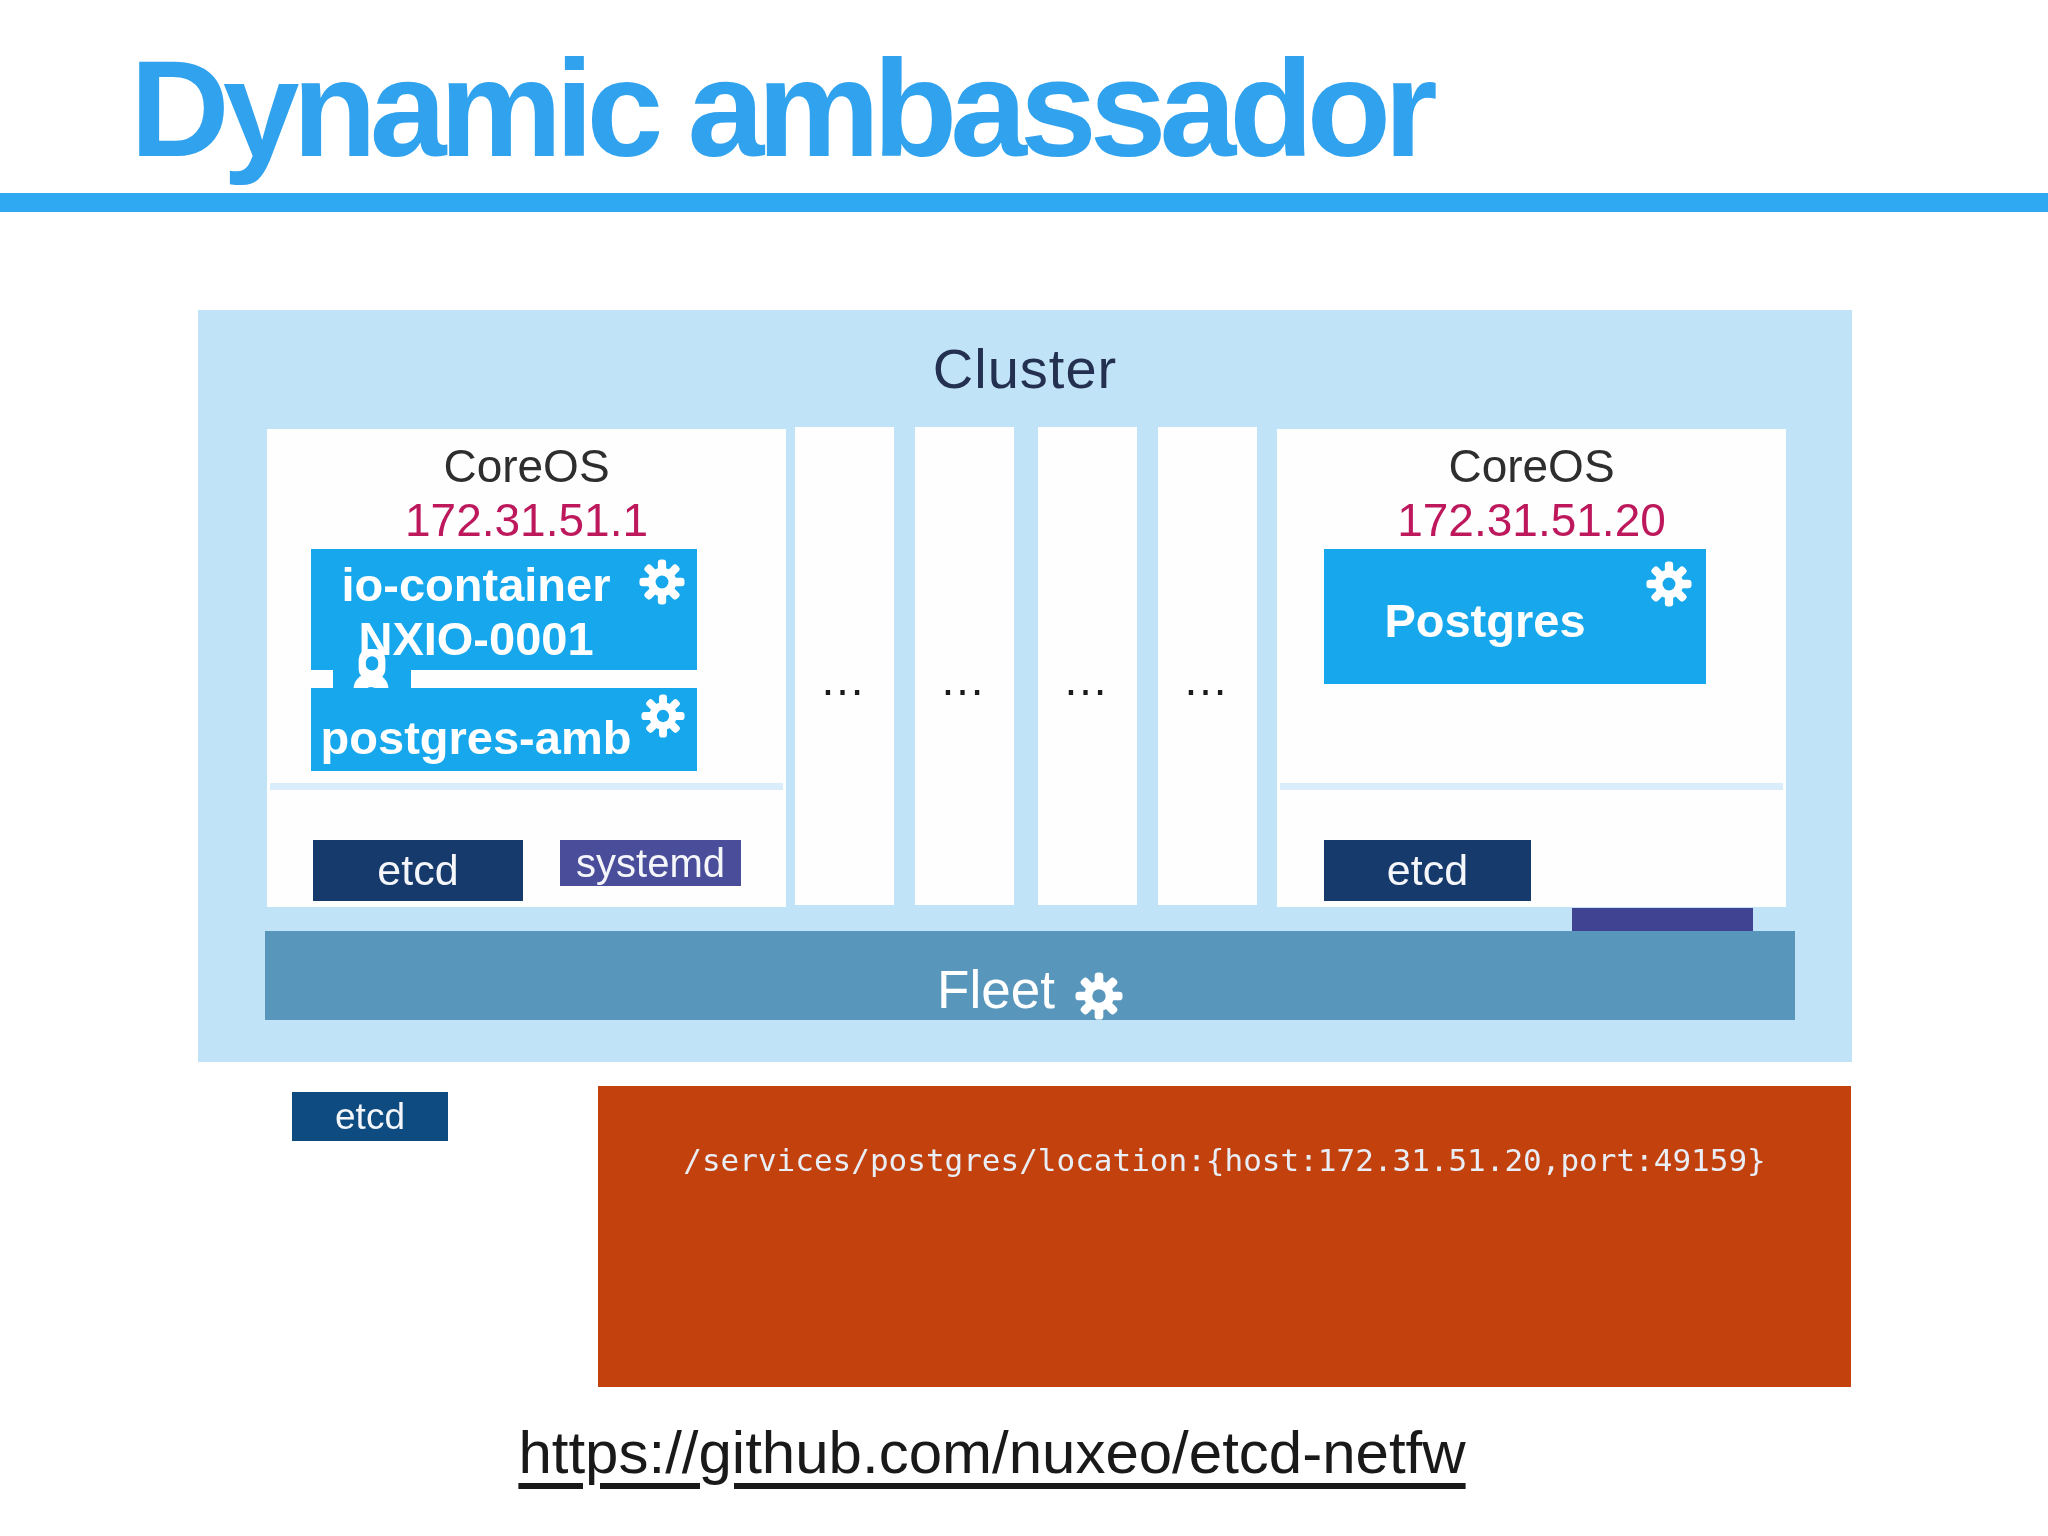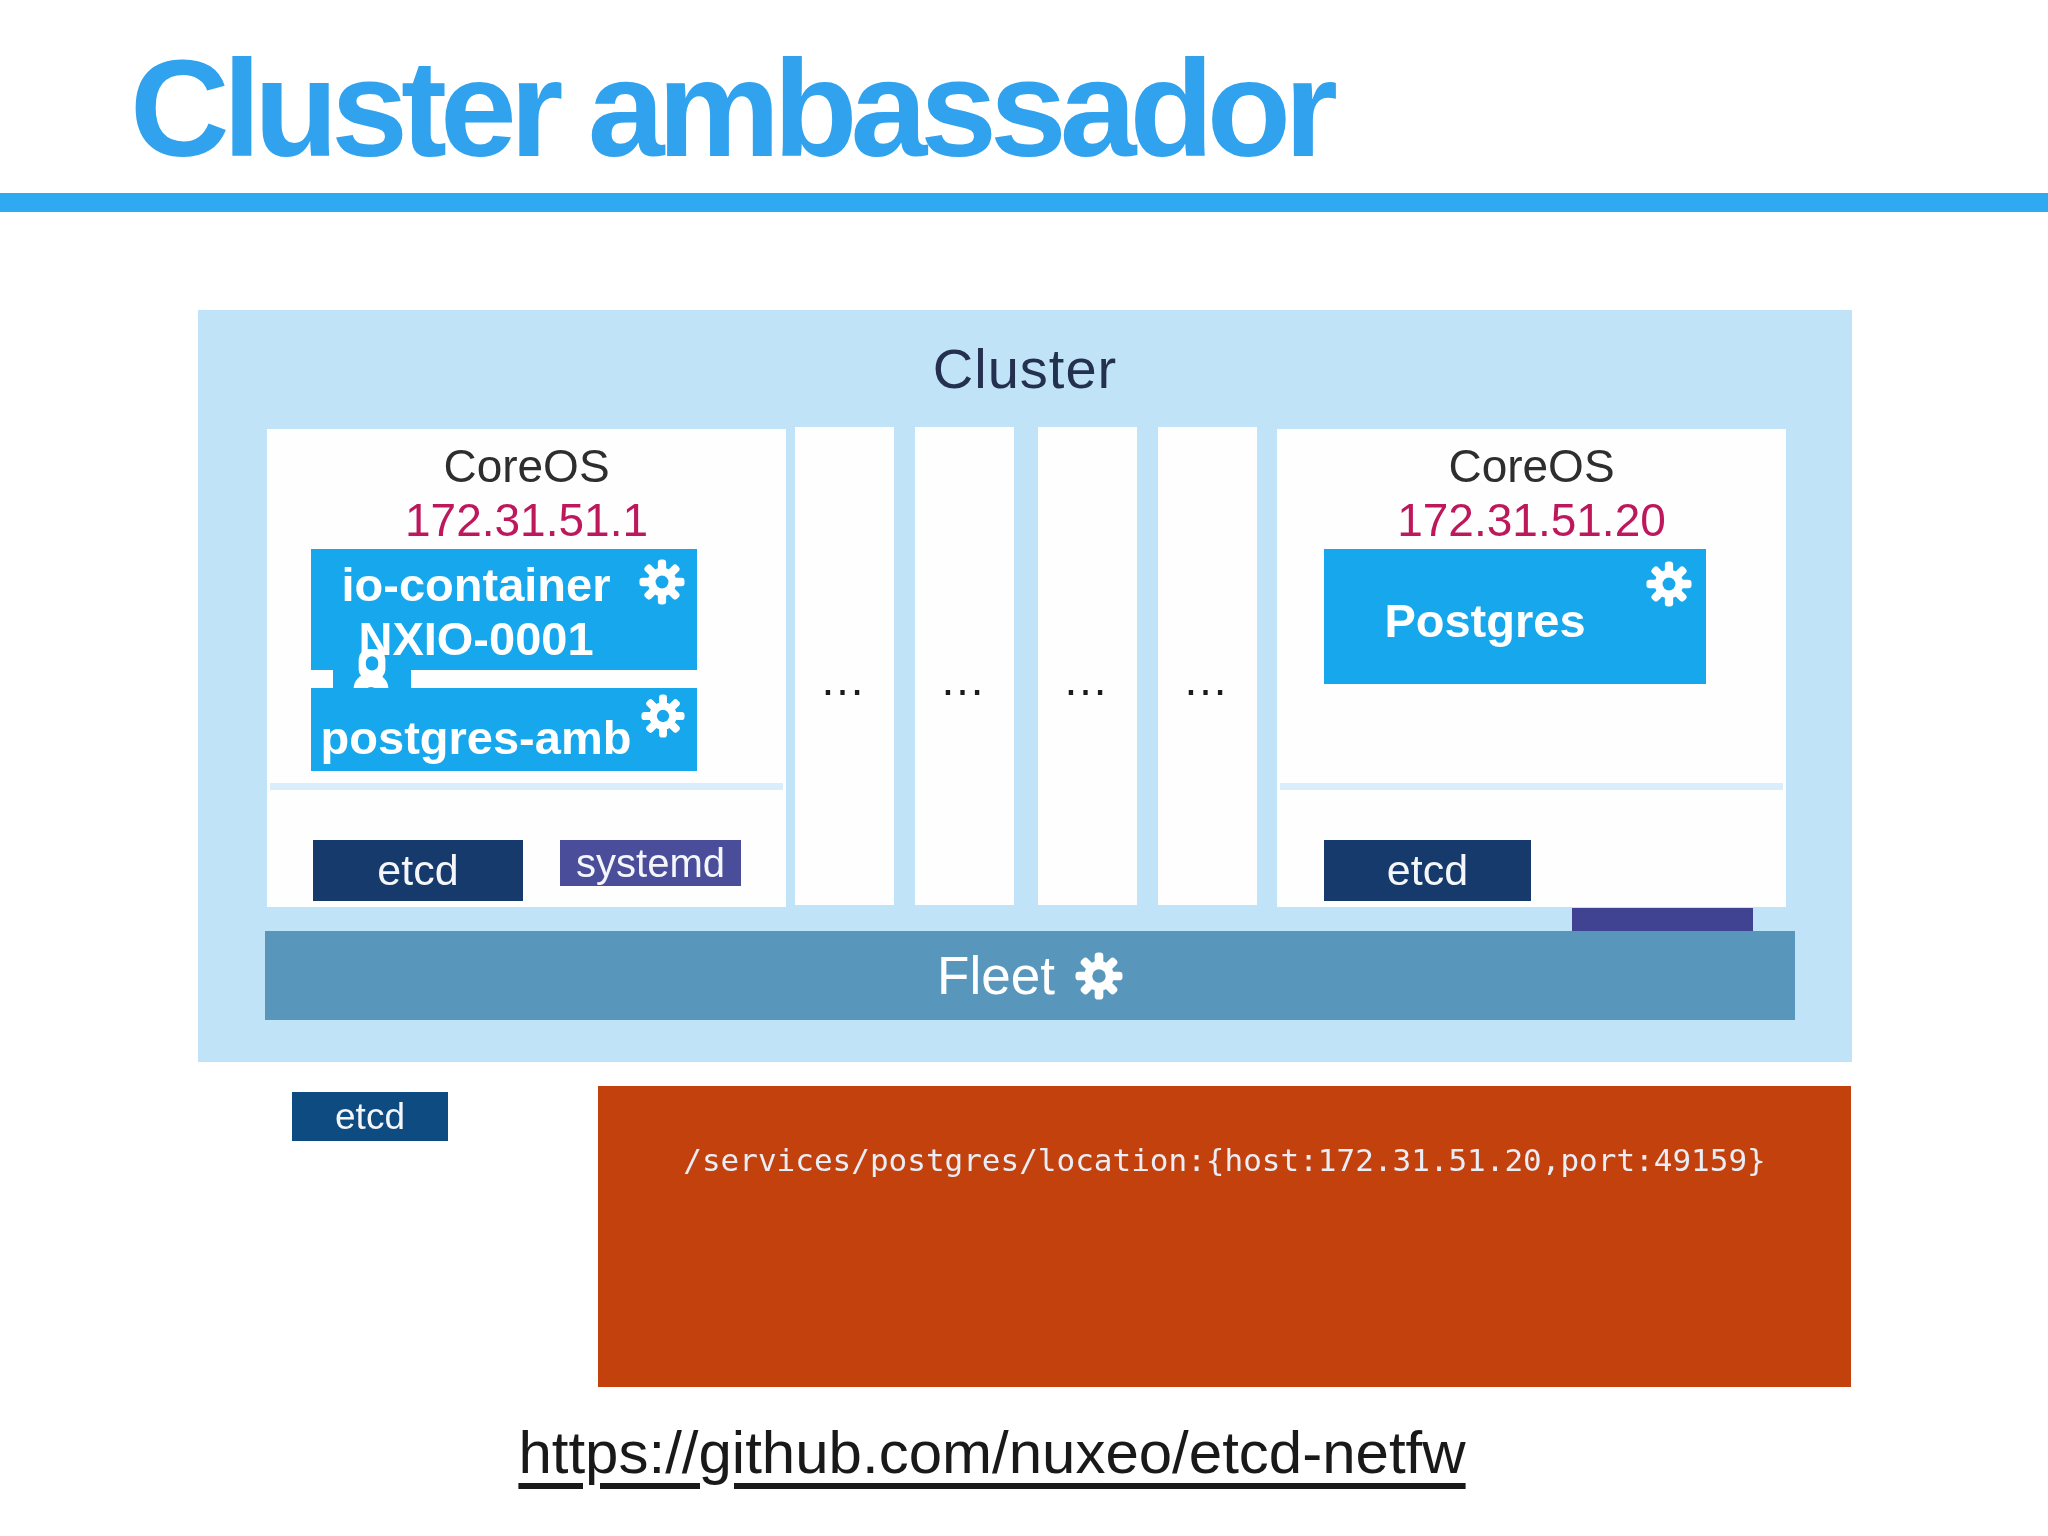--- a/index.html
+++ b/index.html
@@ -51,21 +51,21 @@
   .chip-etcd-right{left:47px;top:411px;width:207px;height:61px;background:#163A6C;font-size:43px;}
   .ebox{
     position:absolute;top:117px;width:99px;height:478px;background:#FEFEFF;
     display:flex;align-items:center;justify-content:center;
   }
   .ebox span{font-size:46px;color:#1b1b1b;letter-spacing:4px;padding-top:26px;}
   .ebox1{left:597px;}.ebox2{left:717px;}.ebox3{left:840px;}.ebox4{left:960px;}
   .partial-purple{position:absolute;left:1374px;top:598px;width:181px;height:30px;background:#3F4392;z-index:1;}
   .fleet{
     position:absolute;left:67px;top:621px;width:1530px;height:89px;background:#5896BC;z-index:2;
-    display:flex;align-items:center;justify-content:center;gap:20px;
+    display:flex;align-items:flex-end;justify-content:center;gap:20px;
     color:#fff;font-size:53px;font-weight:400;
   }
   .fleet svg{width:48px;height:48px;position:static;}
   
   .etcd-ext{
     position:absolute;left:292px;top:1092px;width:156px;height:49px;background:#0E4B80;
     display:flex;align-items:center;justify-content:center;color:#f4f6fa;font-size:37px;
   }
   .codeblock{position:absolute;left:598px;top:1086px;width:1253px;height:301px;background:#c2410c;}
   .codeline{
@@ -77,21 +77,21 @@
     position:absolute;left:0;right:64px;top:1418px;text-align:center;
     font-size:60px;color:#191919;
   }
   .footer-link a{color:#191919;text-decoration:underline;text-underline-offset:10px;}
 </style>
 </head>
 <body>
 
 <div id="stage">
 
-  <div class="title">Cluster ambassador</div>
+  <div class="title">Dynamic ambassador</div>
   <div class="title-underline"></div>
 
   <div class="cluster">
     <div class="cluster-label">Cluster</div>
 
     <div class="node node-left">
       <div class="node-os">CoreOS</div>
       <div class="node-ip">172.31.51.1</div>
 
       <div class="cyanbox iobox">

